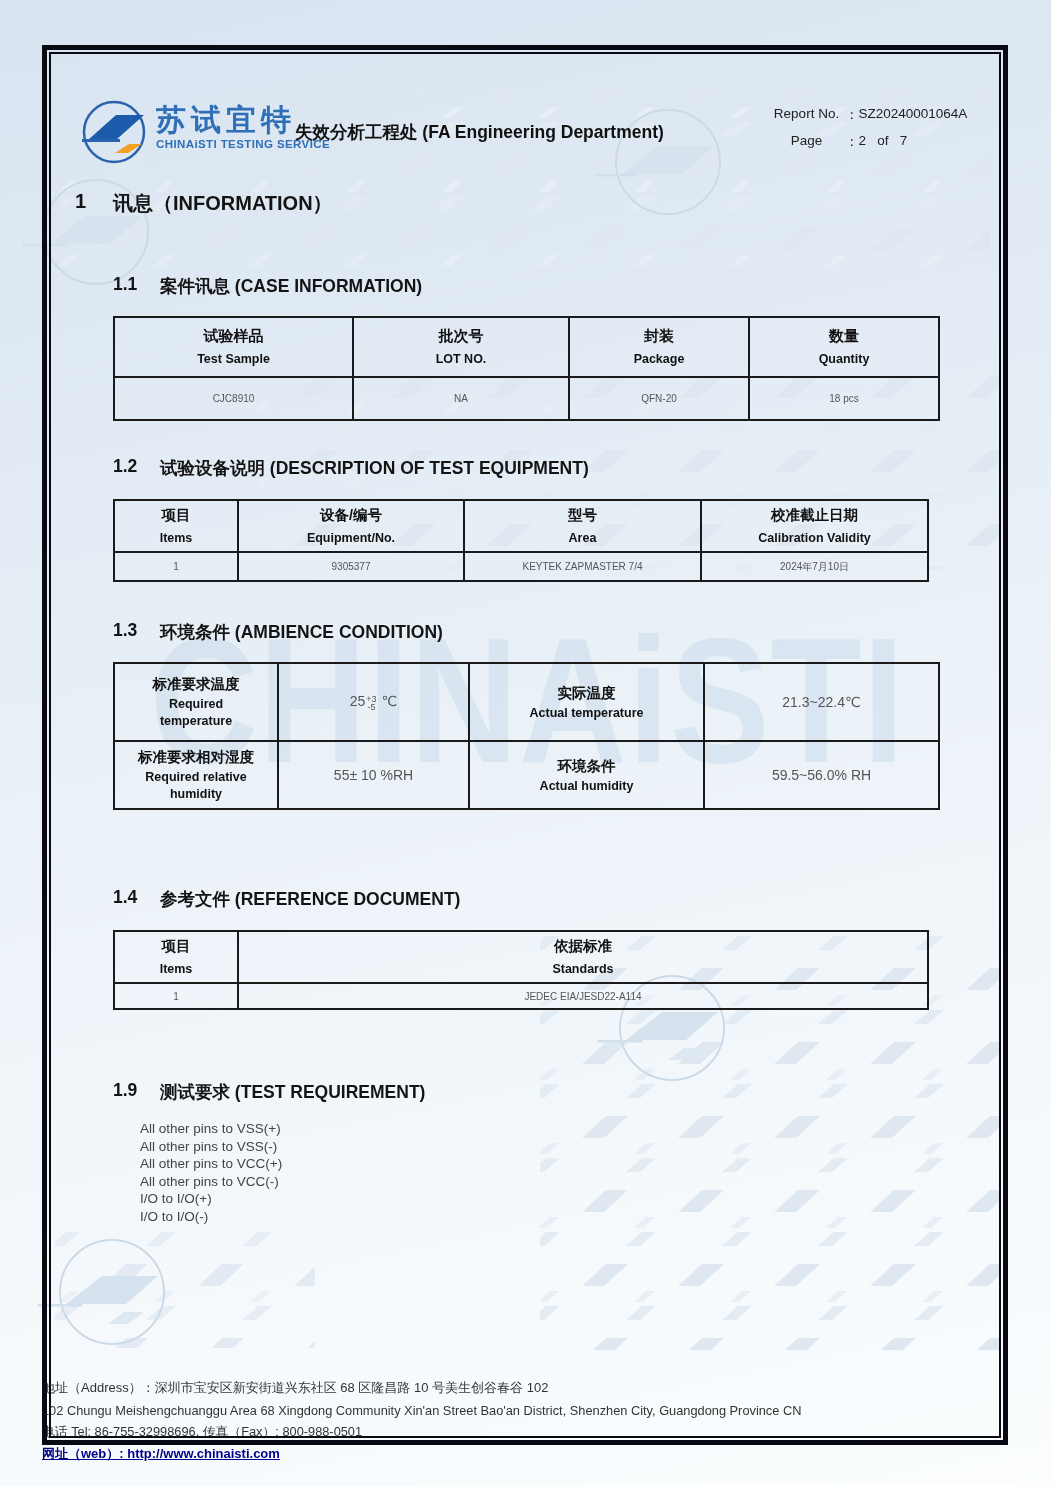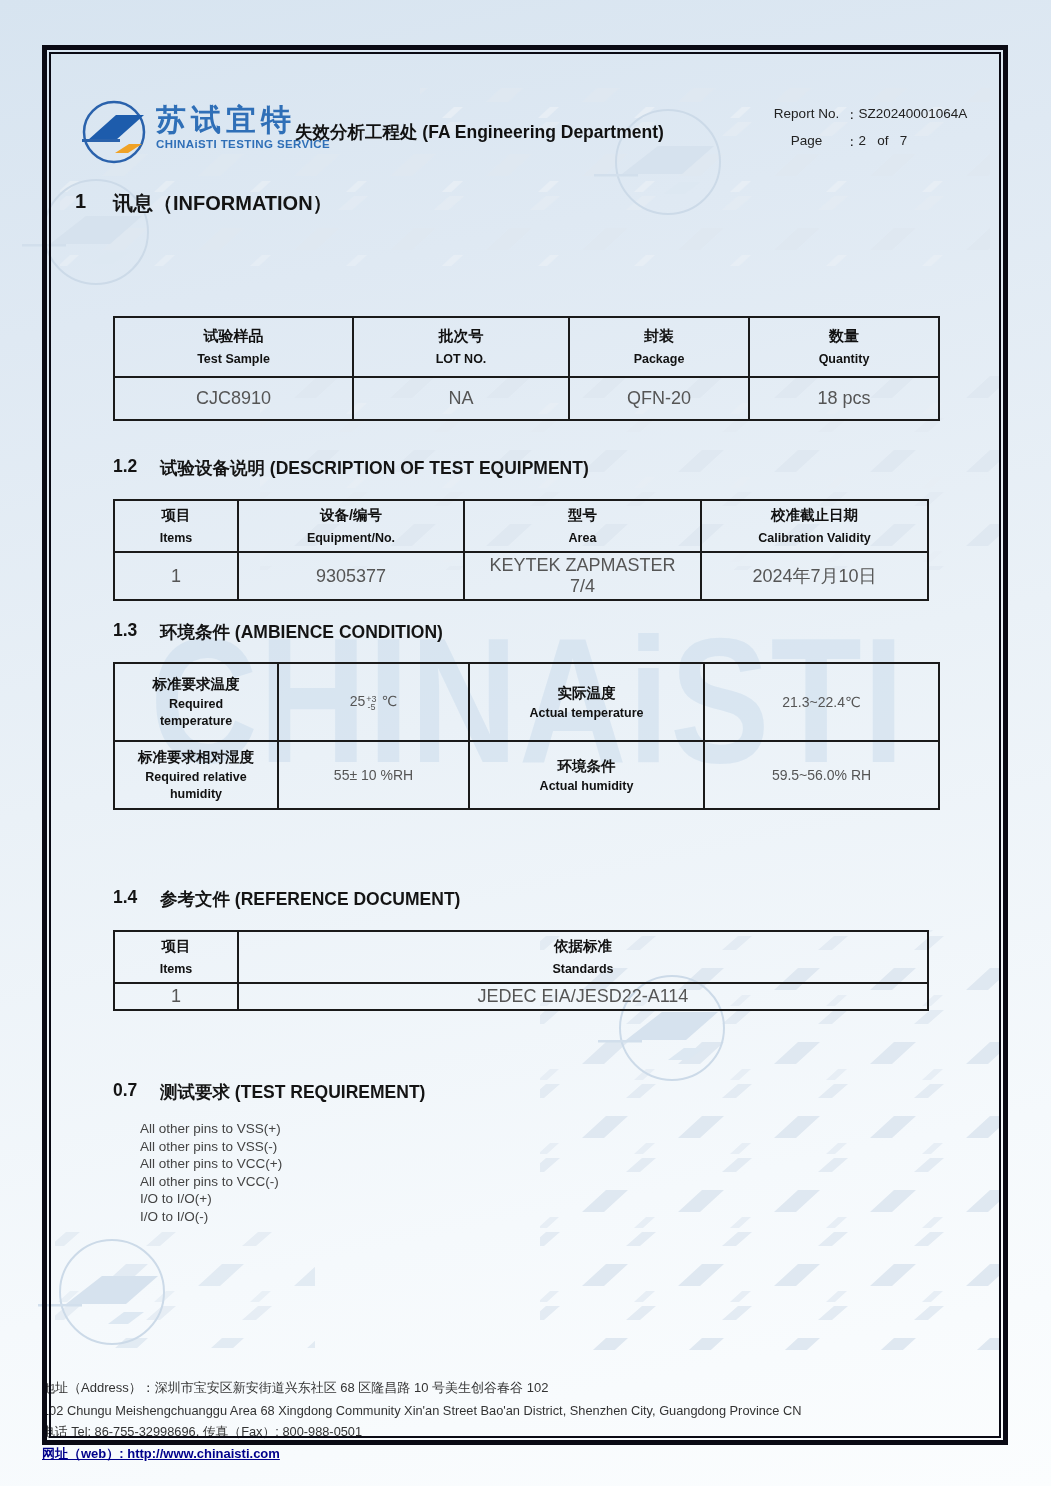--- a/index.html
+++ b/index.html
@@ -26,21 +26,21 @@
   
   .h1{display:flex;font-size:20px;font-weight:bold;color:#141414;}
   .h1 .h-num{width:38px;}
   .h2{display:flex;font-size:17.5px;font-weight:bold;color:#141414;}
   .h2 .h-num{width:47px;}
   
   table{border-collapse:collapse;table-layout:fixed;}
   td{border:2px solid #1a1a1a;text-align:center;vertical-align:middle;padding:2px 10px;background:transparent;}
   .th-cn{font-size:15px;font-weight:bold;color:#111;line-height:20px;}
   .th-en{font-size:12.5px;font-weight:bold;color:#111;line-height:17px;margin-top:5px;}
-  .td-data{font-size:18px;color:#555;}
+  .td-data{font-size:10px;color:#555;}
   .amb .th-cn{font-size:14.5px;}
   .amb .th-en{margin-top:2px;}
   .amb .td-data{font-size:14px;}
   .supsub{display:inline-flex;flex-direction:column;font-size:9px;line-height:8px;
     vertical-align:middle;color:#555;margin:0 5px 0 1px;}
   
   .req-list{font-size:13.5px;color:#444;line-height:17.6px;}
   
   .foot{width:974px;color:#333;}
   .foot-line{font-size:12.8px;line-height:16px;}
@@ -104,20 +104,24 @@
         <span>：</span>
         <span class="repval">2   of   7</span>
       </div>
     </div>
 
     <div class="abs h1" style="left:75px;top:146px;">
       <span class="h-num">1</span>
       <span>讯息（INFORMATION）</span>
     </div>
 
+    <div class="abs h2" style="left:113px;top:230px;">
+      <span class="h-num">1.1</span>
+      <span>案件讯息 (CASE INFORMATION)</span>
+    </div>
     <table class="abs" style="left:113px;top:272px;width:825px;">
       <colgroup>
           <col style="width:239px">
           <col style="width:216px">
           <col style="width:180px">
           <col style="width:190px">
         </colgroup>
       <tbody>
           <tr style="height:60px">
         <td>
@@ -252,21 +256,21 @@
         </td>
       </tr>
       <tr style="height:26px">
         <td class="td-data">1</td>
         <td class="td-data">JEDEC EIA/JESD22-A114</td>
       </tr>
     </tbody>
       </table>
 
     <div class="abs h2" style="left:113px;top:1036px;">
-      <span class="h-num">0.7</span>
+      <span class="h-num">1.9</span>
       <span>测试要求 (TEST REQUIREMENT)</span>
     </div>
     <div class="abs req-list" style="left:140px;top:1076px;">
       <div>All other pins to VSS(+)</div>
       <div>All other pins to VSS(-)</div>
       <div>All other pins to VCC(+)</div>
       <div>All other pins to VCC(-)</div>
       <div>I/O to I/O(+)</div>
       <div>I/O to I/O(-)</div>
     </div>

